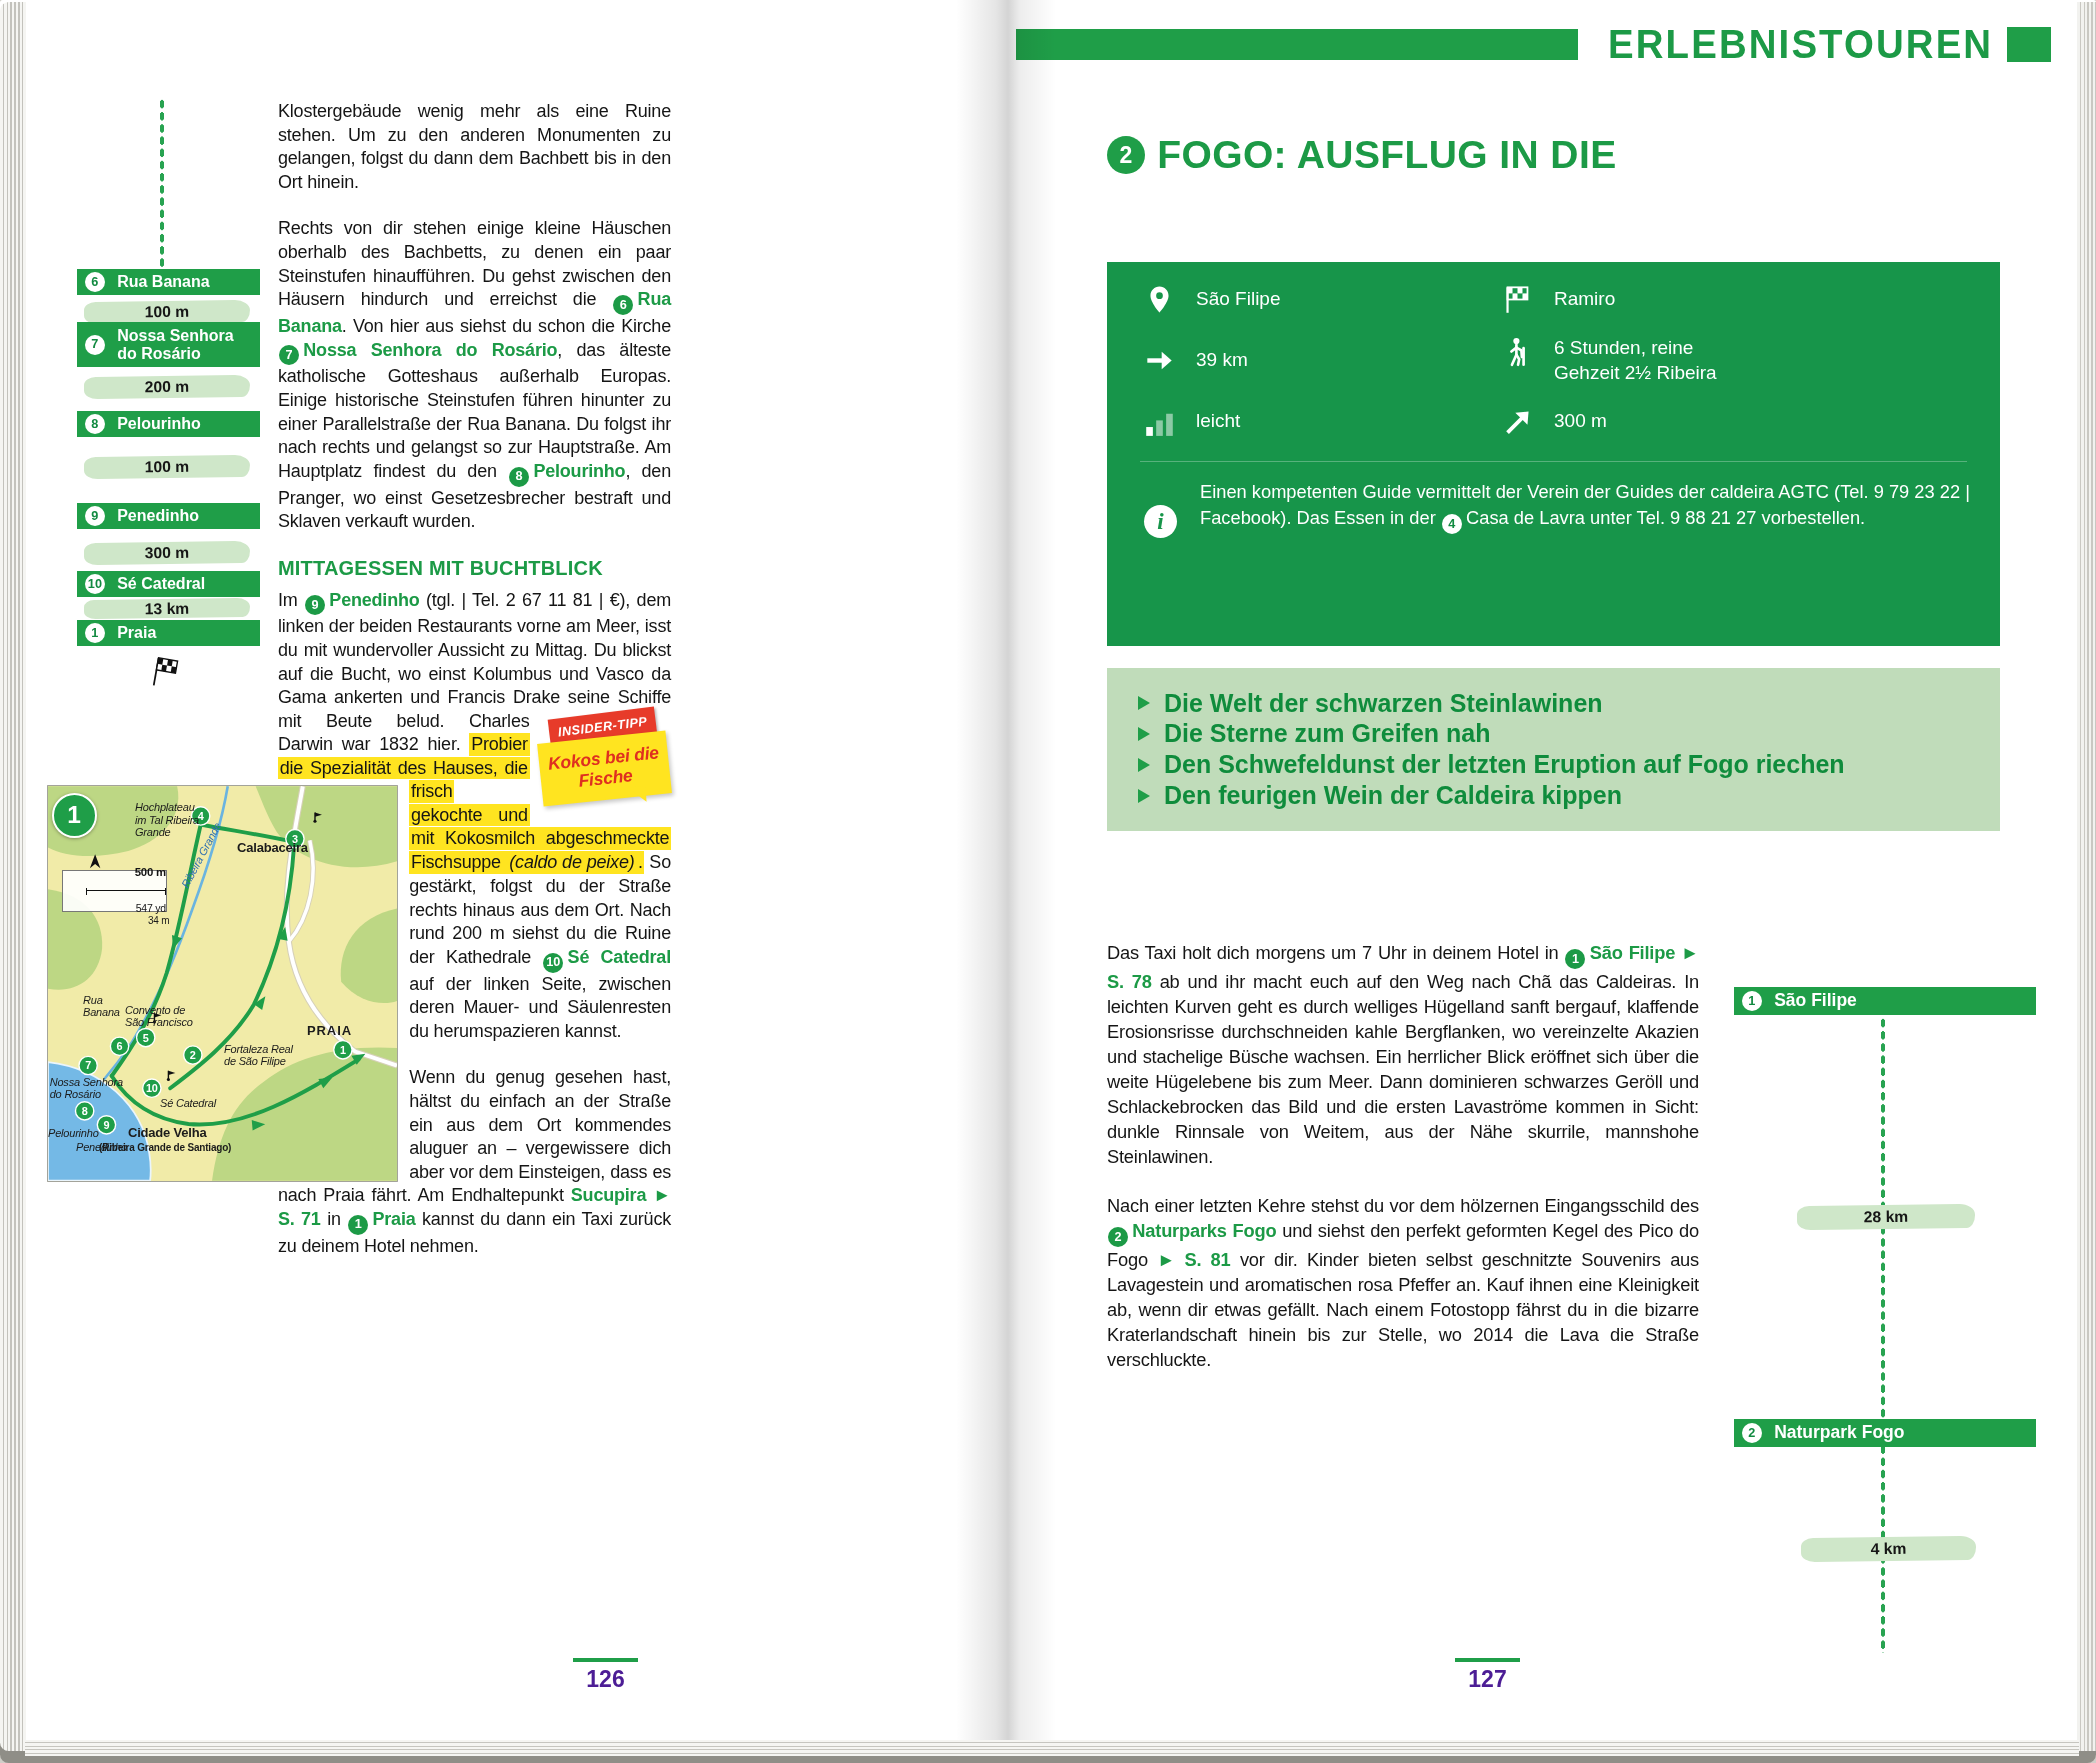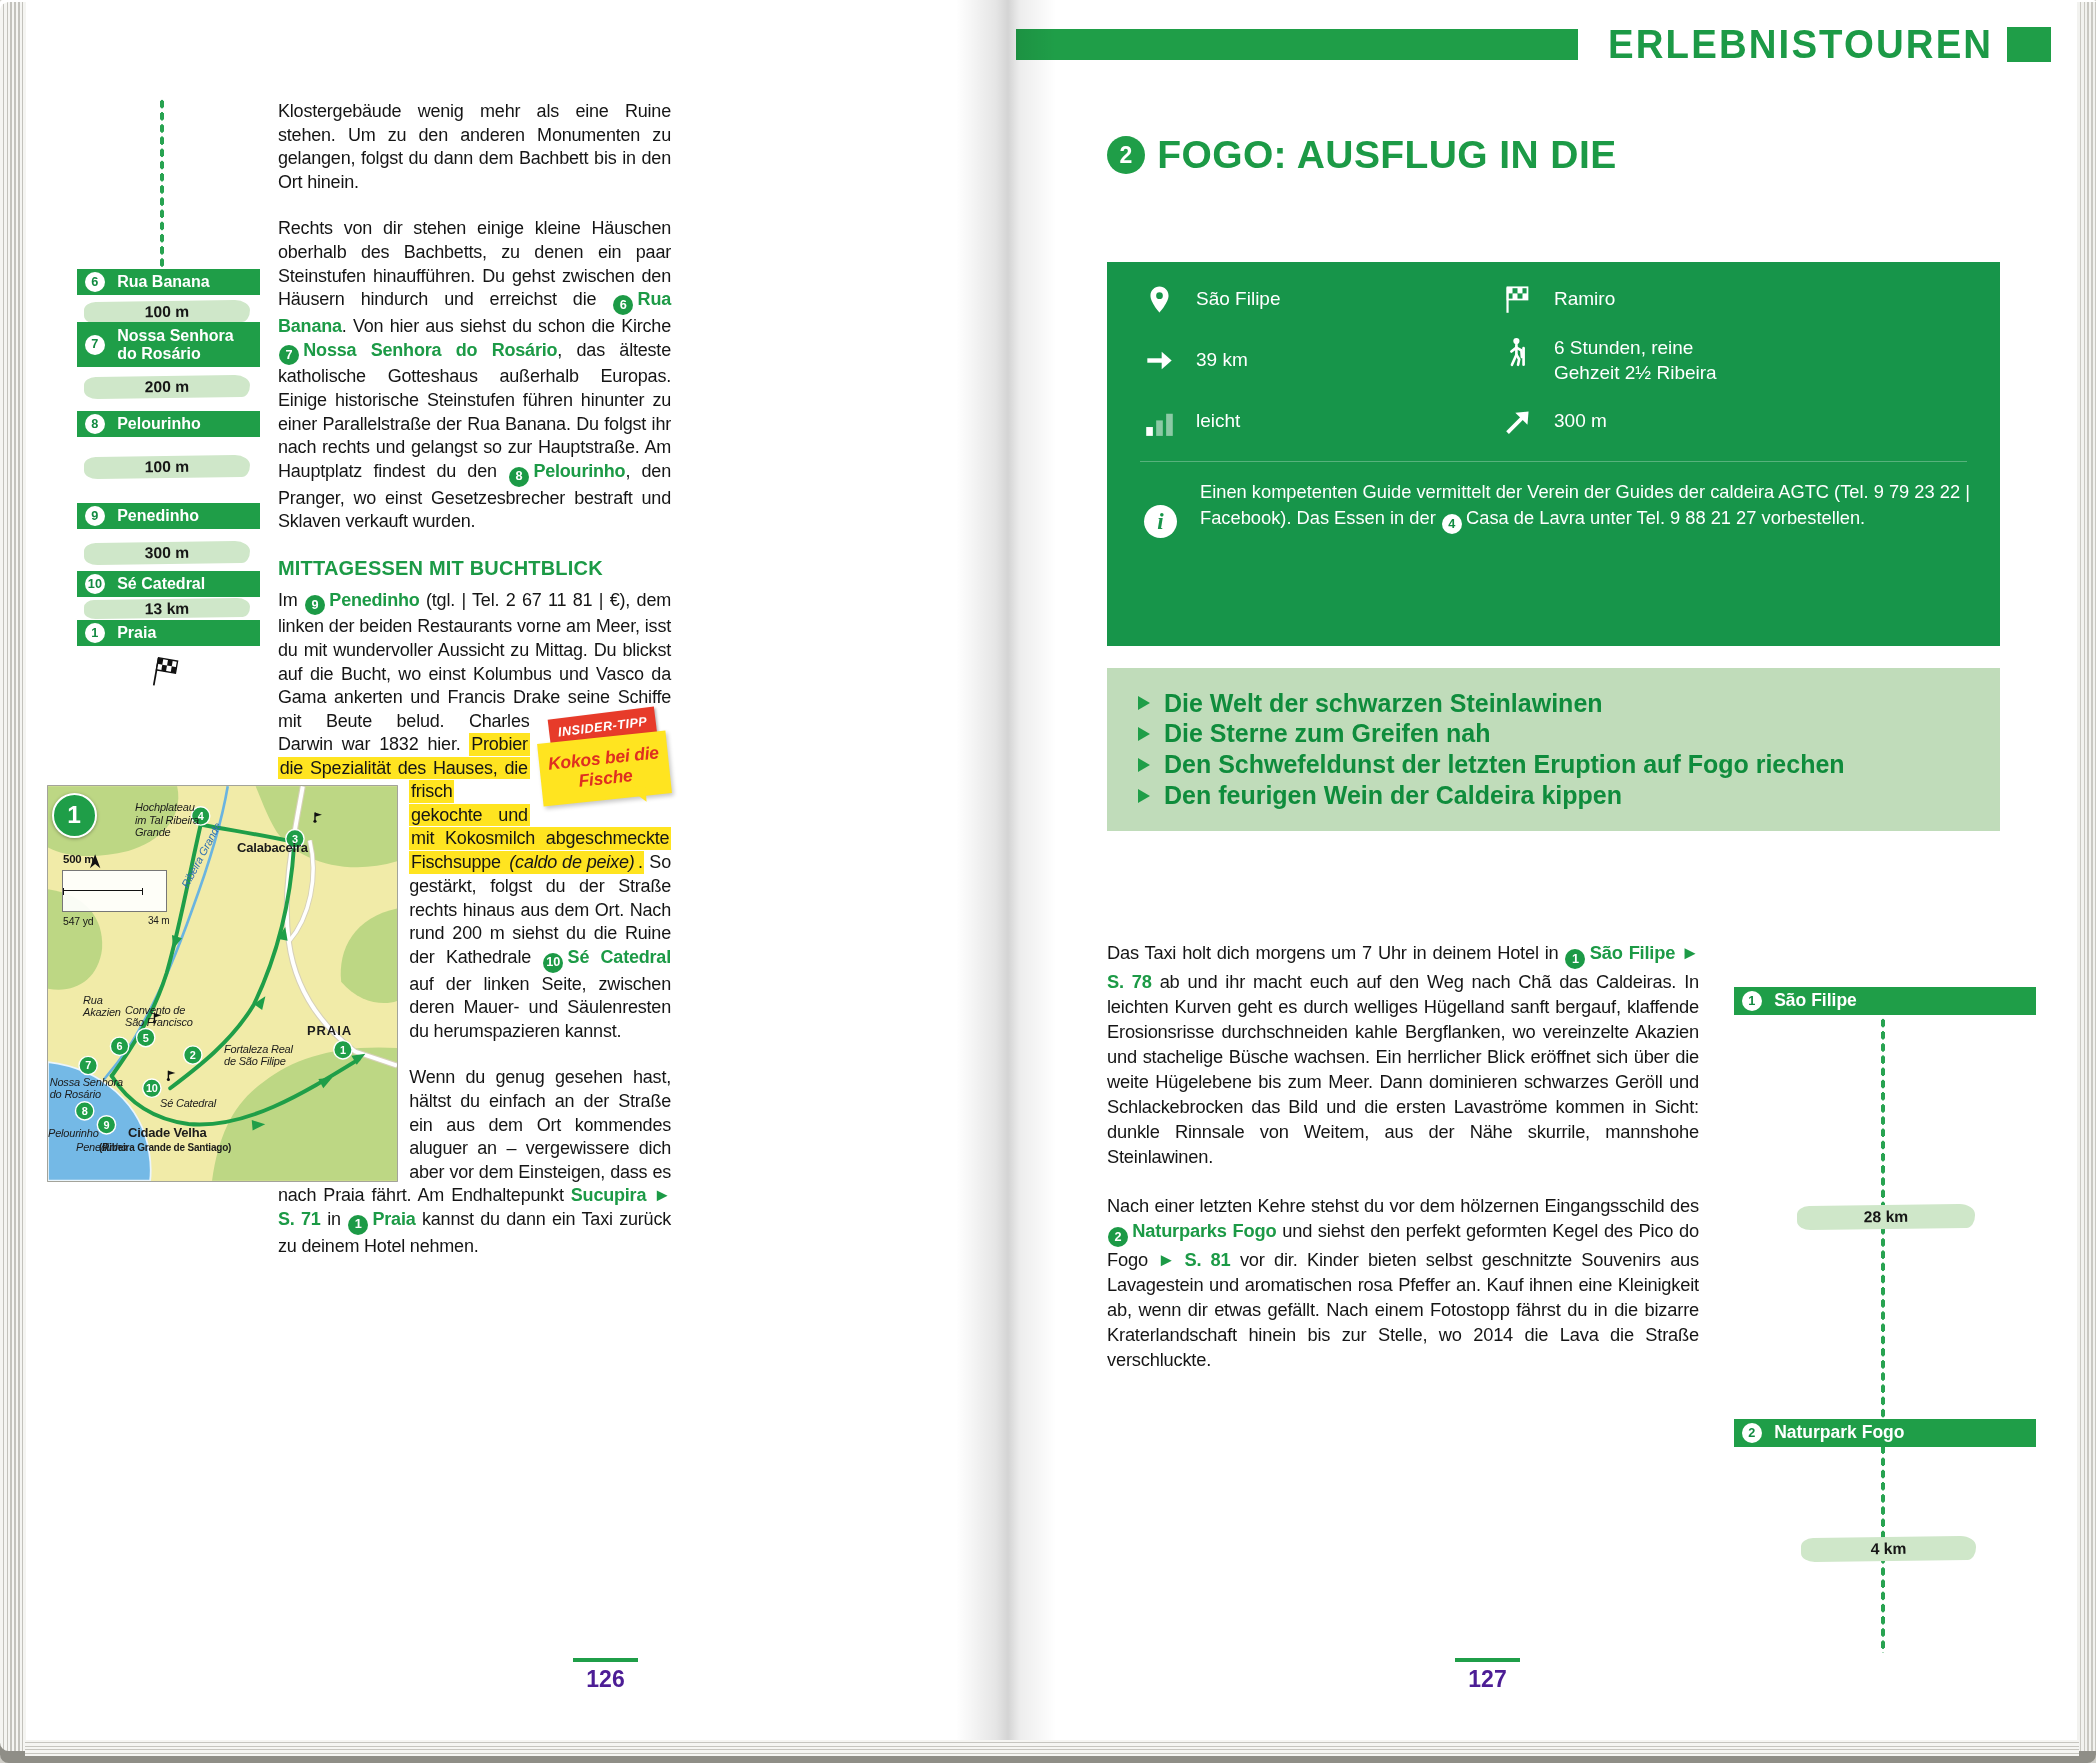--- a/index.html
+++ b/index.html
@@ -58,21 +58,21 @@
       background:#f1eba8;box-shadow:0 0 0 0.9px #9a9a90}
   .map-wrap svg.mapsvg{position:absolute;inset:0}
   .ml{position:absolute;font-size:11px;line-height:12.2px;color:#1b1b1b;white-space:pre-line}
   .ml.it{font-style:italic}
   .ml.bb{font-weight:700;font-size:13px}
   .ml.sm{font-size:10px}
   .ml.river{color:#2f6fb0;font-style:italic;transform:rotate(-62deg);transform-origin:left top}
   .area-badge{position:absolute;left:3.5px;top:7px;width:45px;height:45px;border-radius:50%;background:#1f9e48;border:2.6px solid #fff;
       color:#fff;font-weight:700;font-size:24.5px;display:flex;align-items:center;justify-content:center;box-shadow:0 0.9px 3.5px rgba(0,0,0,.35)}
   .scalebox{position:absolute;left:14px;top:84px;width:105px;height:42px;background:rgba(255,255,255,.92);
-      border:0.9px solid #777;display:flex;flex-direction:column;align-items:flex-start;justify-content:center;gap:18px}
+      border:0.9px solid #777;display:flex;flex-direction:column;align-items:flex-end;justify-content:center;gap:5px}
   .scalebox .s1{font-weight:700;font-size:11.4px}
   .scalebox .s2{font-size:10.5px}
   .scale-line{width:80px;border-top:1.3px solid #111;position:relative;margin:0.9px 0}
   .scale-line::before,.scale-line::after{content:"";position:absolute;top:-3.5px;width:1.3px;height:7px;background:#111}
   .scale-line::before{left:0}.scale-line::after{right:0}
   .mk{fill:#1f9e48;stroke:#fff;stroke-width:1.6}
   .mknum{fill:#fff;font:700 12.5px "Liberation Sans",sans-serif;text-anchor:middle}
   .poi line{stroke:#111;stroke-width:1.6}
   .poi path,.poi circle{fill:#111}
 
@@ -239,21 +239,21 @@
                 <text class="mknum" x="119" y="350.5">10</text>
             </g>
           </svg>
           <span class="area-badge">1</span>
           <span class="ml it" style="left:87px;top:15.7px">Hochplateau
 im Tal Ribeira
 Grande</span>
           <span class="ml bb" style="left:189px;top:56px">Calabaceira</span>
           <span class="ml river" style="left:131px;top:98px">Ribeira Grande</span>
           <span class="ml it" style="left:35px;top:208px">Rua
-Akazien</span>
+Banana</span>
           <span class="ml it" style="left:77px;top:218px">Convento de
 São Francisco</span>
           <span class="ml it" style="left:176px;top:257px">Fortaleza Real
 de São Filipe</span>
           <span class="ml bb" style="left:259px;top:239px;letter-spacing:0.9px">PRAIA</span>
           <span class="ml it" style="left:1.7px;top:290px">Nossa Senhora
 do Rosário</span>
           <span class="ml it" style="left:112px;top:311px">Sé Catedral</span>
           <span class="ml it" style="left:0px;top:341px">Pelourinho</span>
           <span class="ml it" style="left:28px;top:355px">Penedinho</span>

